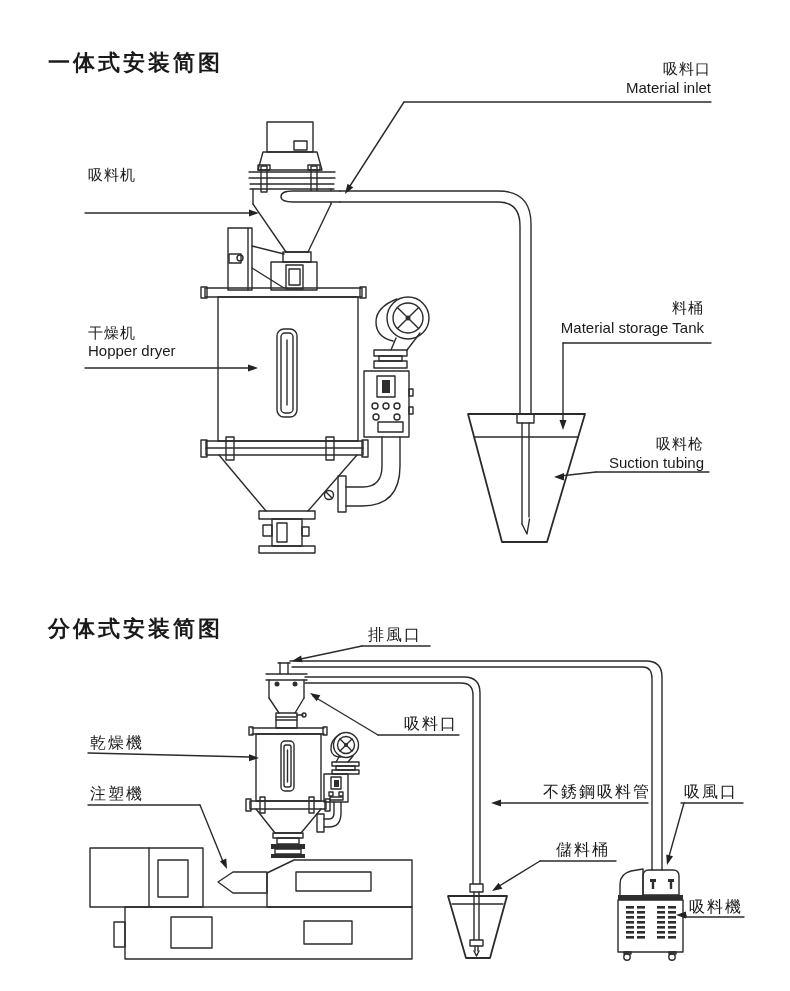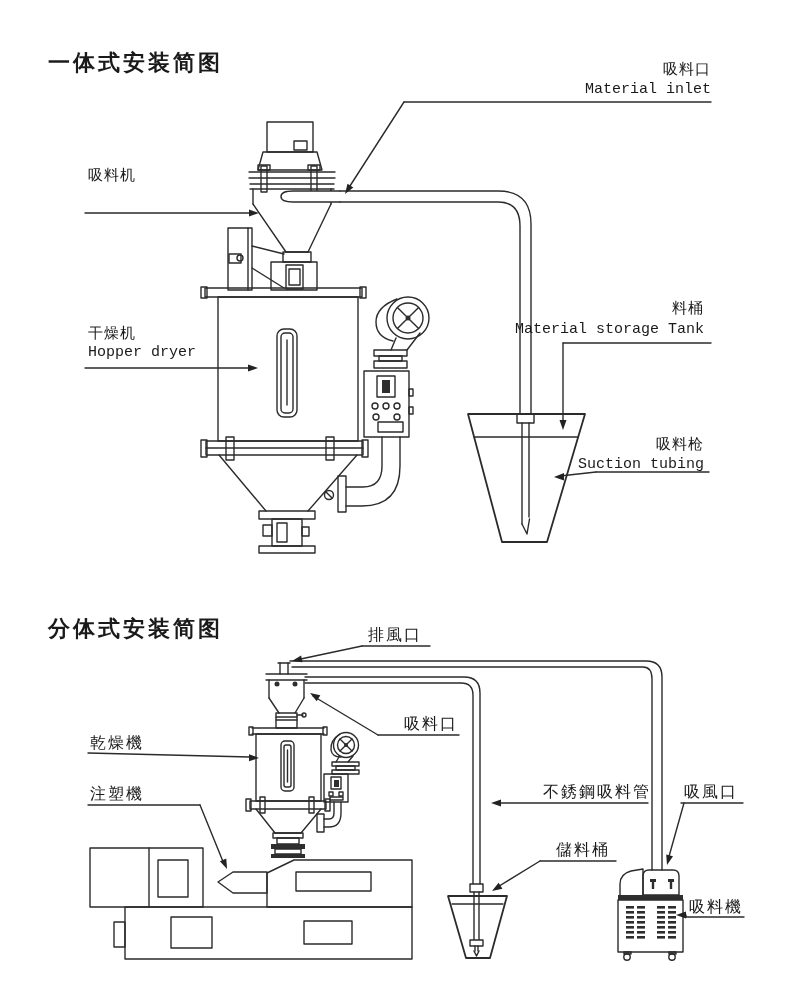--- a/index.html
+++ b/index.html
@@ -1,17 +1,17 @@
 <!DOCTYPE html>
 <html><head>
 <meta charset="utf-8">
 <style>
   html,body{margin:0;padding:0;background:#e8e8e8;}
   .canvas{width:790px;height:991px;background:#ffffff;position:relative;margin:0 auto;
-          font-family:Liberation Mono, monospace;overflow:hidden;}
+          font-family:Liberation Sans, sans-serif;overflow:hidden;}
   svg{position:absolute;left:0;top:0;}
   svg line,svg path,svg rect,svg polygon,svg polyline,svg circle{
       stroke:#2b2b2b;stroke-width:1.4;fill:none;stroke-linecap:round;stroke-linejoin:round;}
   svg .thick{stroke-width:1.8;}
   svg .fill{fill:#2e2e2e;stroke:none;}
   svg .wfill{fill:#ffffff;}
   svg .ah{fill:#222;stroke:none;}
   svg text{stroke:none;fill:#1a1a1a;}
   svg .title{font-size:22px;font-weight:bold;letter-spacing:3px;}
   svg .cn{font-size:15px;letter-spacing:1px;}

